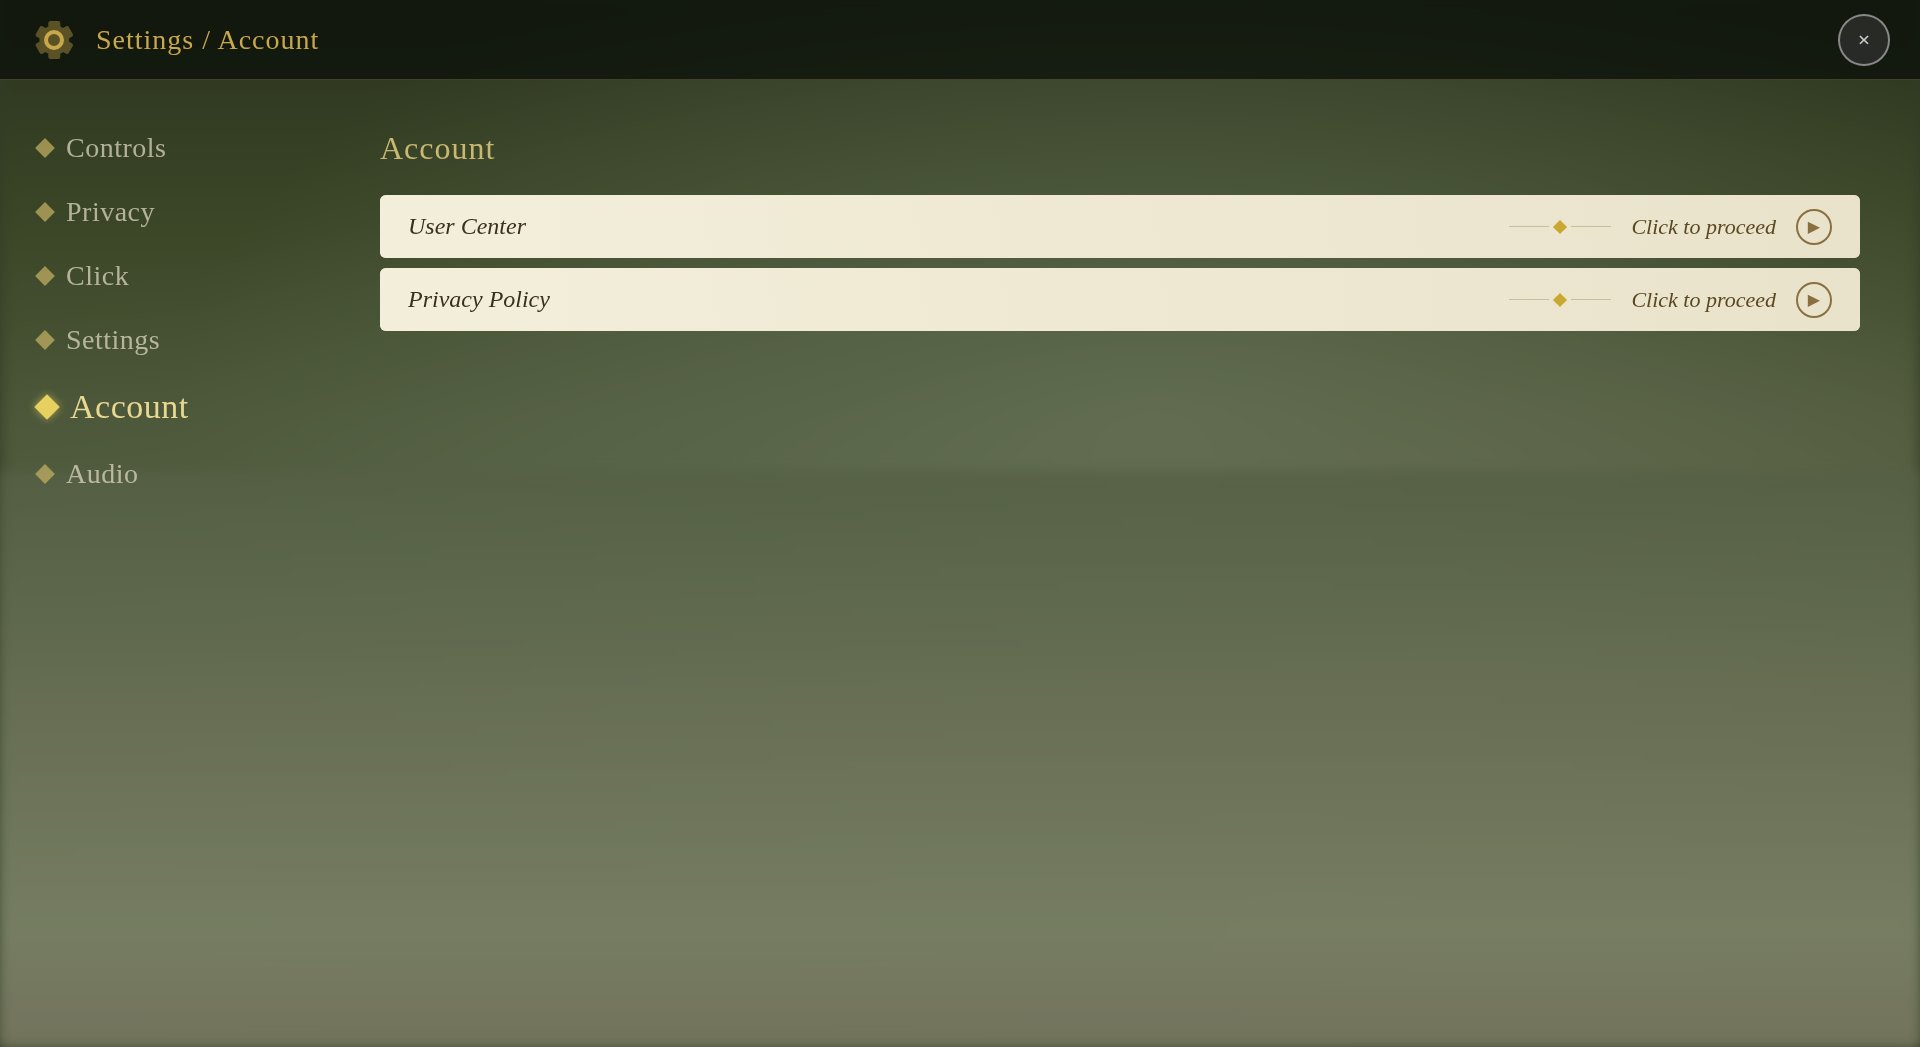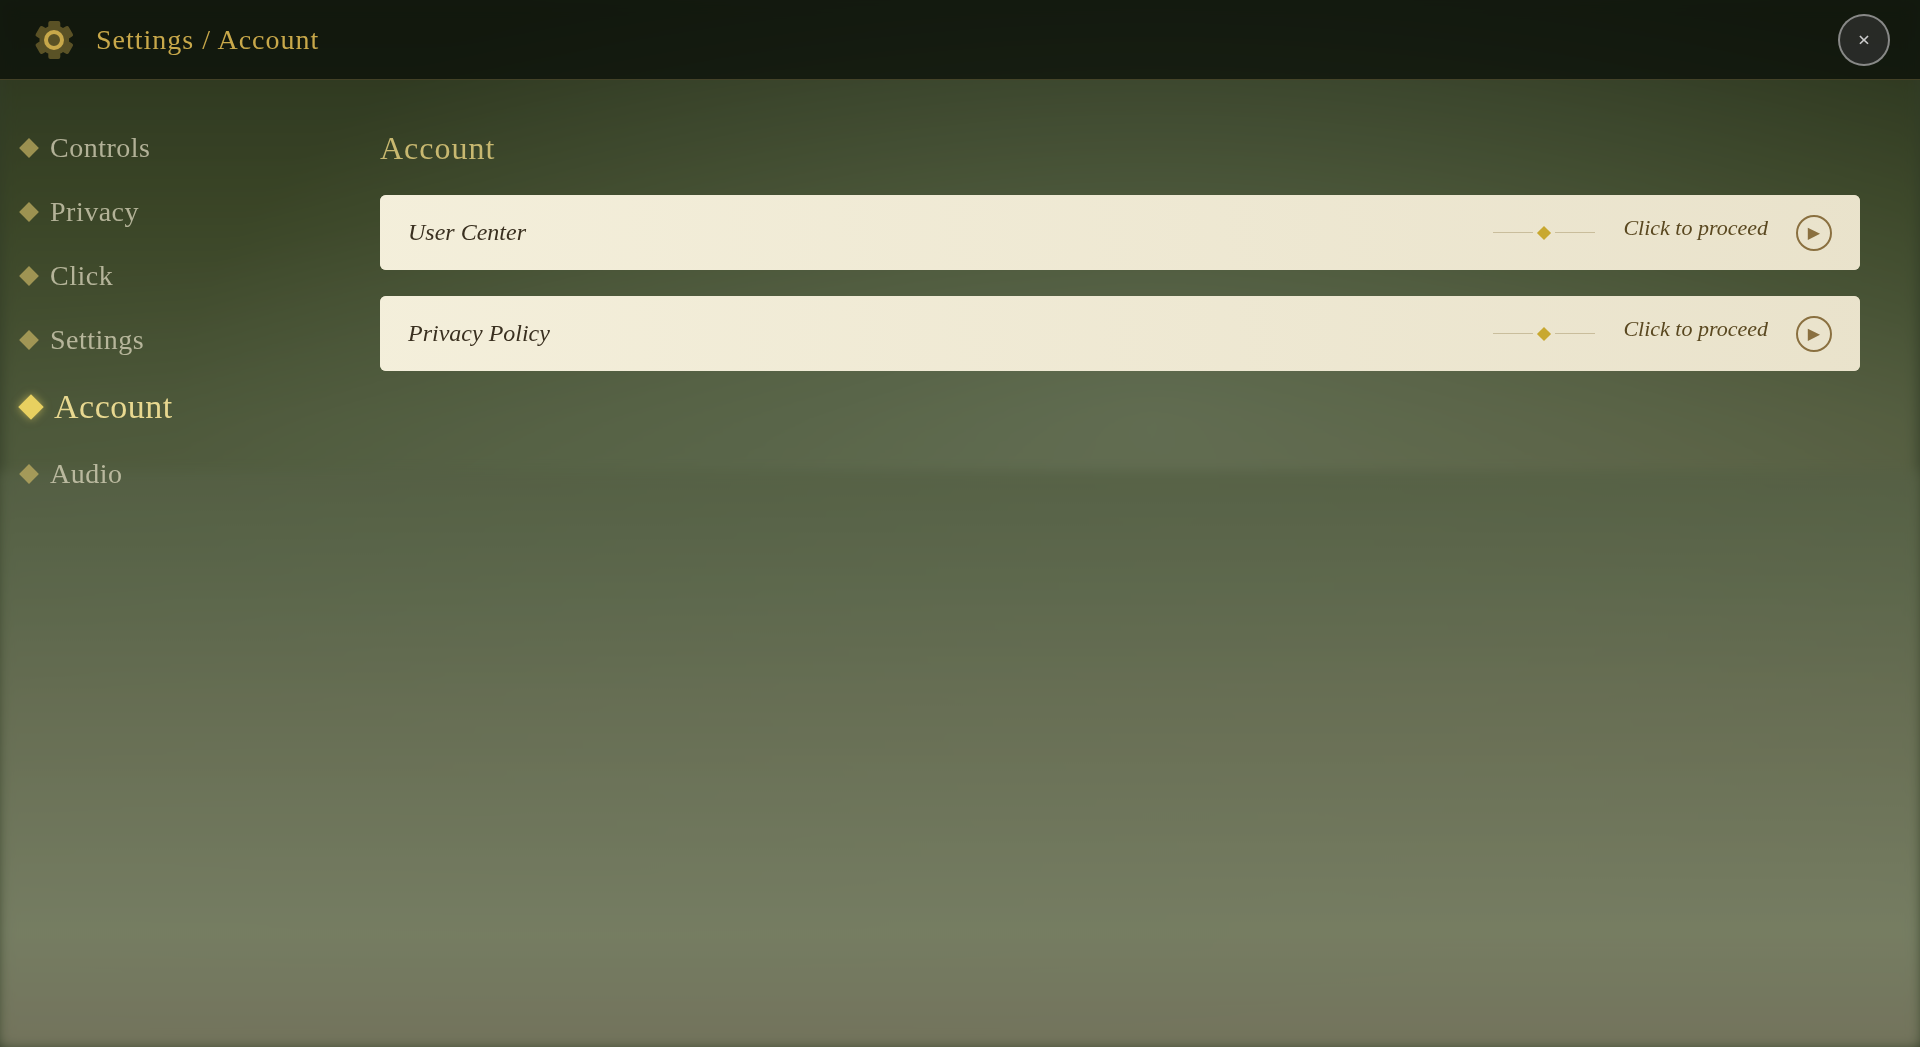--- a/index.html
+++ b/index.html
@@ -103,21 +103,21 @@
       top: 80px;
       left: 0;
       right: 0;
       bottom: 0;
       display: flex;
     }
 
     
     .sidebar {
       width: 320px;
-      padding: 40px 14px;
+      padding: 40px 30px;
       display: flex;
       flex-direction: column;
       gap: 8px;
     }
 
     .nav-item {
       display: flex;
       align-items: center;
       gap: 14px;
       padding: 12px 8px;
@@ -159,24 +159,24 @@
       color: #c8b870;
       margin-bottom: 28px;
       font-weight: normal;
       letter-spacing: 1px;
     }
 
     
     .settings-row {
       display: flex;
       align-items: center;
-      height: 75px;
+      height: 63px;
       background: rgba(240, 232, 210, 0.88);
       border-radius: 6px;
-      margin-bottom: 26px;
+      margin-bottom: 10px;
       padding: 0 28px;
       cursor: pointer;
       position: relative;
       overflow: hidden;
     }
 
     .settings-row::before {
       content: '';
       position: absolute;
       inset: 0;
@@ -187,21 +187,22 @@
       font-size: 24px;
       color: #3a3020;
       position: relative;
       z-index: 1;
       font-style: italic;
     }
 
     .row-right {
       margin-left: auto;
       display: flex;
-      gap: 28px;
+      align-items: center;
+      gap: 20px;
       position: relative;
       z-index: 1;
     }
 
     .row-diamond-deco {
       display: flex;
       align-items: center;
       gap: 6px;
     }
 

